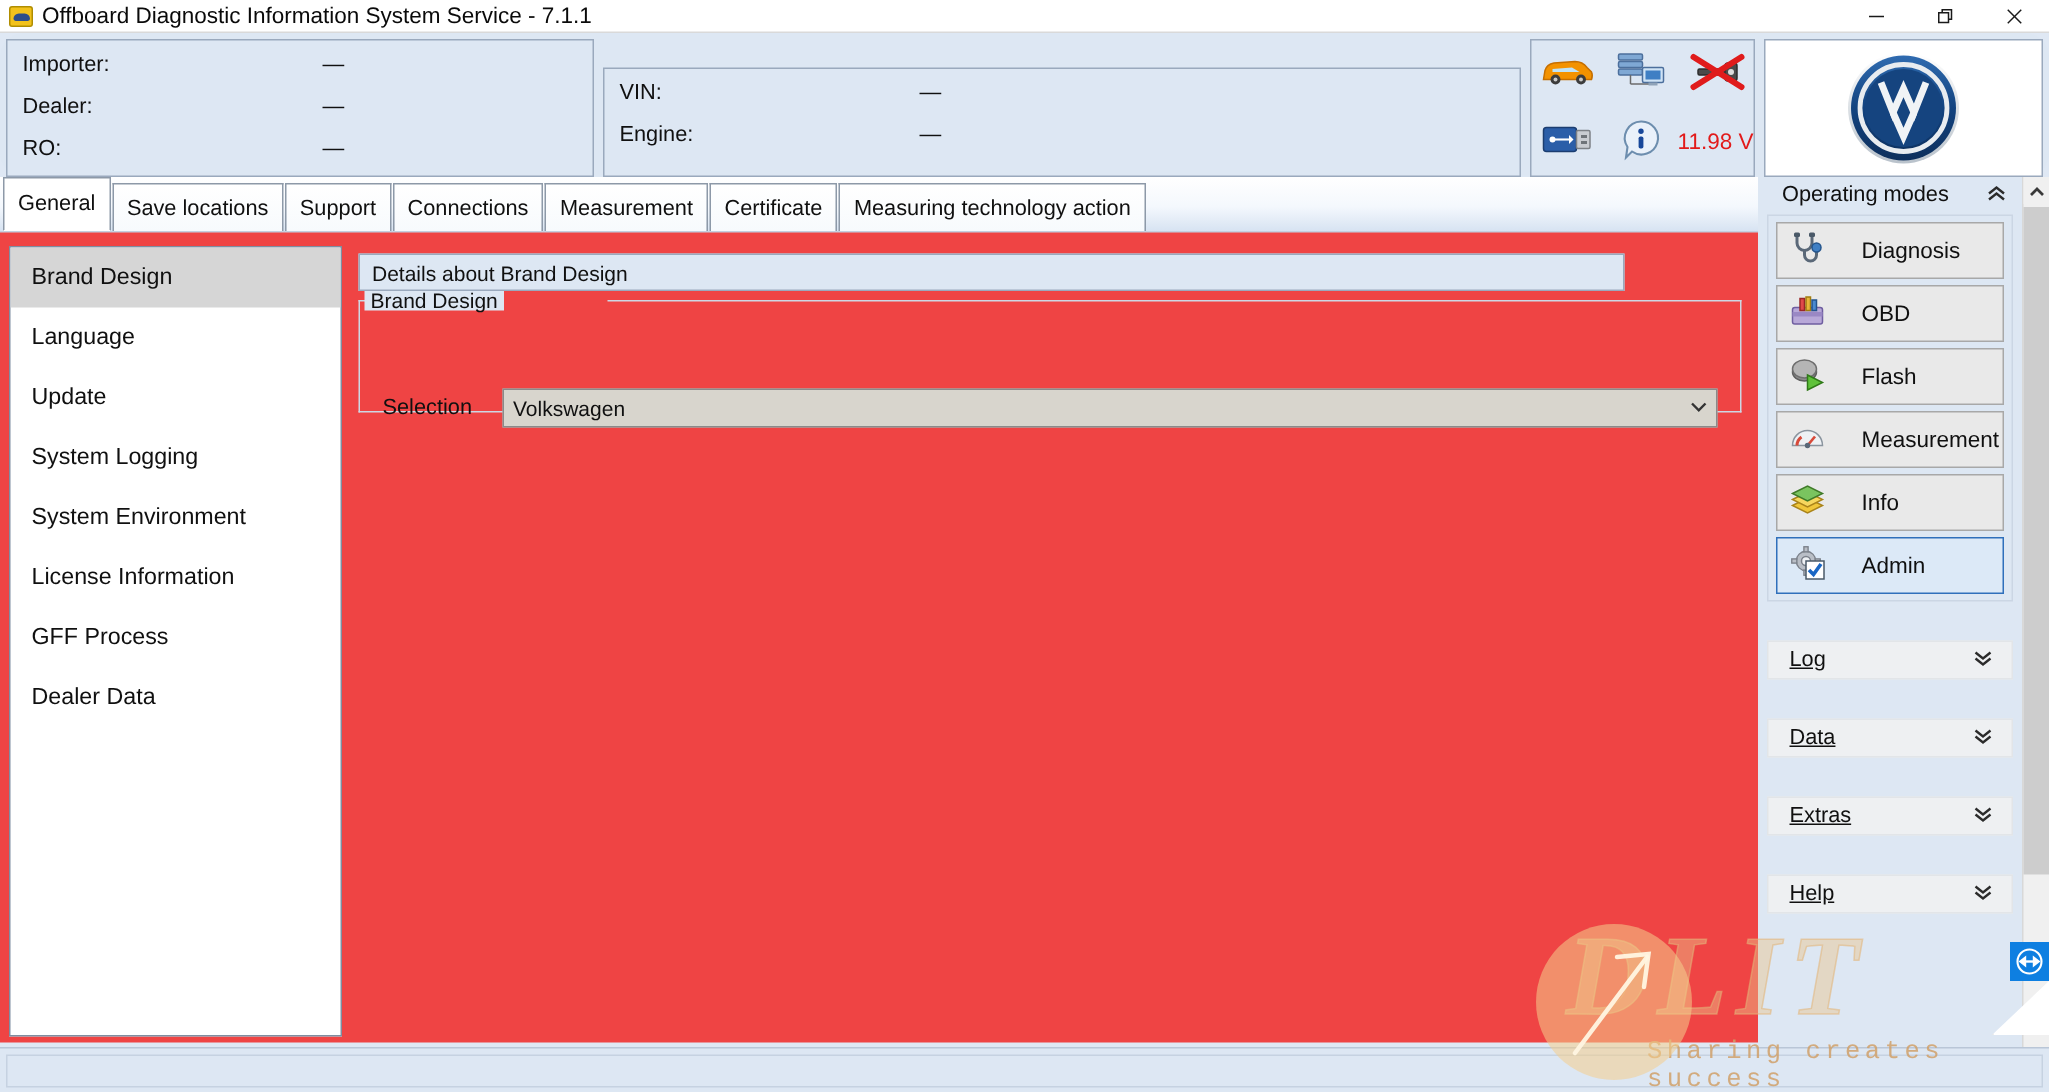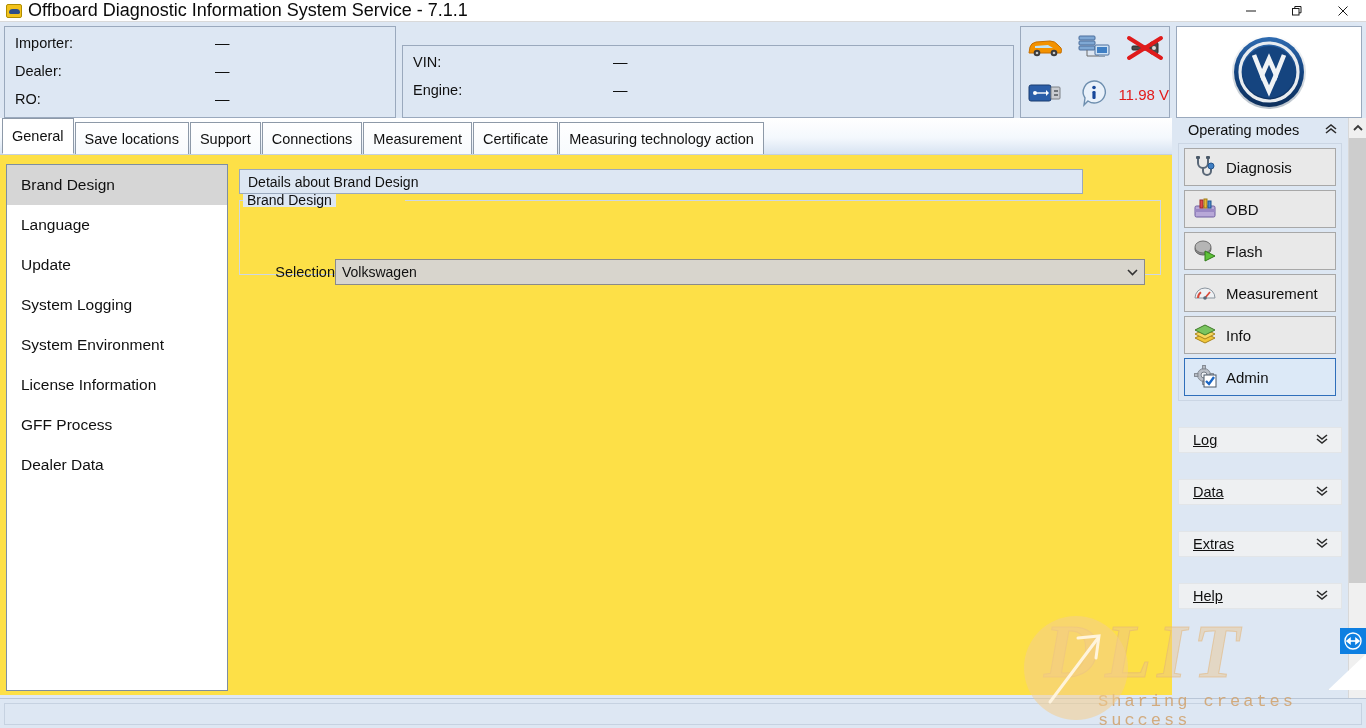--- a/index.html
+++ b/index.html
@@ -19,21 +19,21 @@
   }
   #titlebar .app-icon{
     width:16px; height:14px; margin:0 6px 0 6px; position:relative;
     background:#f2c21c; border:1px solid #b08d00; border-radius:2px;
     flex:0 0 auto;
   }
   #titlebar .app-icon:after{
     content:""; position:absolute; left:2px; top:4px; width:11px; height:5px;
     border-radius:5px 5px 2px 2px; background:#2d4e8a;
   }
-  #titlebar .title{ font-size:18px; color:#0a0a0a; white-space:nowrap; }
+  #titlebar .title{ font-size:15px; color:#0a0a0a; white-space:nowrap; }
   .wbtns{ margin-left:auto; display:flex; height:22px; }
   .wbtn{ width:46px; height:22px; display:flex; align-items:center; justify-content:center;
          font-size:12px; color:#1a1a1a; }
   .wbtn svg{ display:block; }
 
   
   #header{
     position:absolute; left:0; top:22px; width:1366px; height:96px;
     background:#dde7f3; padding:4px 4px 0 4px;
     display:flex; gap:6px;border-radius:16px;
@@ -74,21 +74,21 @@
     background:linear-gradient(to bottom,#ffffff,#f7fafd);
     border:1px solid #8d99a8; border-bottom:none; margin-right:1px;
   }
   .tab.active{
     background:#ffffff; height:36px; border-bottom:1px solid #ffffff;
   }
 
   
   #content{
     position:absolute; left:0; top:154px; width:1172px; height:541px;
-    background:#fde047; border-top:1px solid #c3d0e0;
+    background:#ef4444; border-top:1px solid #c3d0e0;
   }
   #listbox{
     position:absolute; left:6px; top:9px; width:222px; height:527px;
     background:#ffffff; border:1px solid #7e8ea1;
     overflow:hidden;
   }
   .litem{
     height:40px; display:flex; align-items:center; padding-left:14px;
     font-size:15.5px; color:#101010;
   }
@@ -103,21 +103,21 @@
     position:absolute; left:0; top:31px; width:922px; height:75px;
     border:1px solid #cdd7e4; border-top:none;
   }
   #grouplegend{
     position:absolute; left:4px; top:25px; background:#dde7f3;
     padding:0 4px; font-size:14px; line-height:13px;
   }
   #grouptopline-l{ position:absolute; left:0; top:31px; width:6px; height:1px; background:#cdd7e4; }
   #grouptopline-r{ position:absolute; left:166px; top:31px; width:756px; height:1px; background:#cdd7e4; }
   .selrow{ position:absolute; left:16px; top:90px; display:flex; align-items:center; }
-  .selrow .sl{ font-size:14.5px; width:80px;text-align:right; }
+  .selrow .sl{ font-size:14.5px; width:80px; }
   .combo{
     width:810px; height:26px; background:#d8d5cd; border:1px solid #8a8a8a;
     display:flex; align-items:center; padding:0 6px; font-size:14px; color:#101010;
     position:relative;
   }
   .combo .cv{ flex:1; }
   .combo .carrow{ font-size:10px; color:#333; }
 
   
   #statusbar{
@@ -136,21 +136,21 @@
   }
   #opheader{
     height:24px; display:flex; align-items:center; justify-content:space-between;
     padding:0 4px 0 10px; font-size:14.5px; background:#dde7f3;
   }
   #opbody{
     background:#dde7f3; border:1px solid #cbd6e4; padding:4px 5px; margin-top:1px;
   }
   .opitem{
     height:38px; margin-bottom:4px; border:1px solid #a8a8a8; background:#e9e9e9;
-    display:flex; align-items:center; padding-left:8px; font-size:15px; gap:9px;
+    display:flex; align-items:center; padding-left:8px; font-size:15px; gap:24px;
   }
   .opitem.sel{ border:1px solid #2f6fbb; background:#dce9f7; }
   .opitem:last-child{ margin-bottom:0; }
   .secbtn{
     height:26px; margin-top:26px; background:#eef0f2; border:1px solid #e2e5e8;
     display:flex; align-items:center; justify-content:space-between;
     padding:0 12px 0 14px; font-size:14.5px;text-decoration:underline;
   }
   .chev{ font-size:11px; color:#2b2b2b; letter-spacing:-1px; }
 

